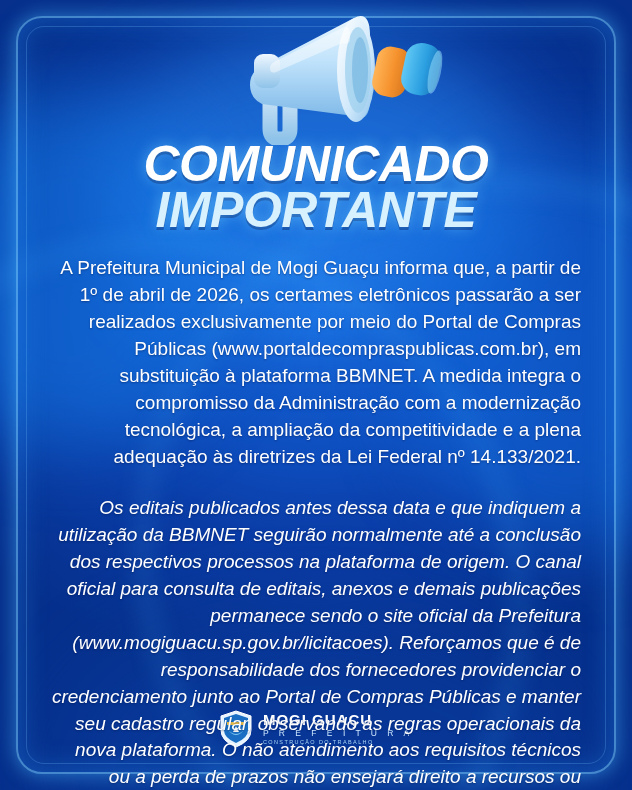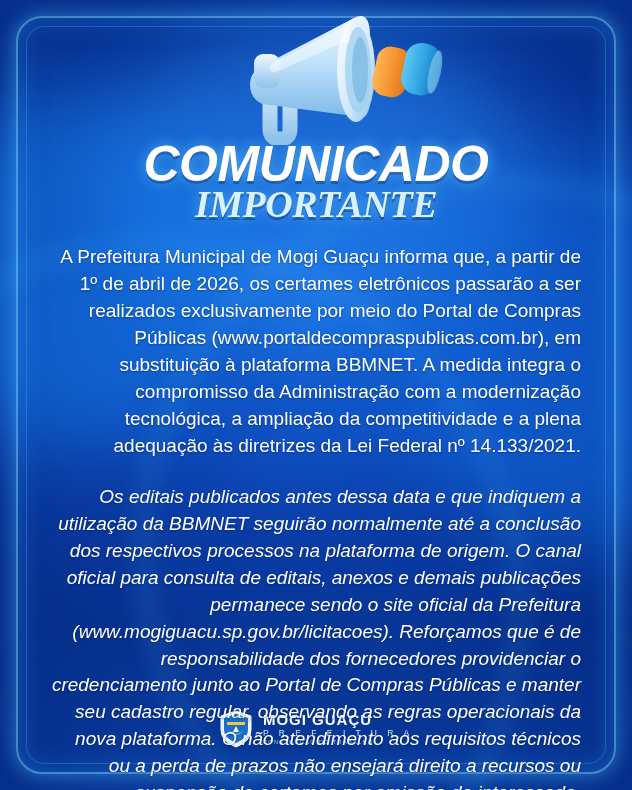--- a/index.html
+++ b/index.html
@@ -89,21 +89,21 @@
     display: block;
     font-weight: 800;
     font-style: italic;
     font-family: "Liberation Sans", sans-serif;
     color: #ffffff;
     text-shadow:
       0 0 14px rgba(120,210,255,0.65),
       0 3px 0 rgba(4,40,120,0.55);
   }
   .headline .l1 { font-size: 50px; }
-  .headline .l2 { font-size: 38px; color: #d7f1ff; font-family: Liberation Serif, serif; }
+  .headline .l2 { font-size: 50px; color: #d7f1ff; }
 
   
   .body-text {
     margin-top: 22px;
     color: #ffffff;
     text-align: right;
     font-size: 19px;
     line-height: 1.42;
     max-width: 530px;
     text-shadow: 0 1px 2px rgba(0,20,70,0.45);

